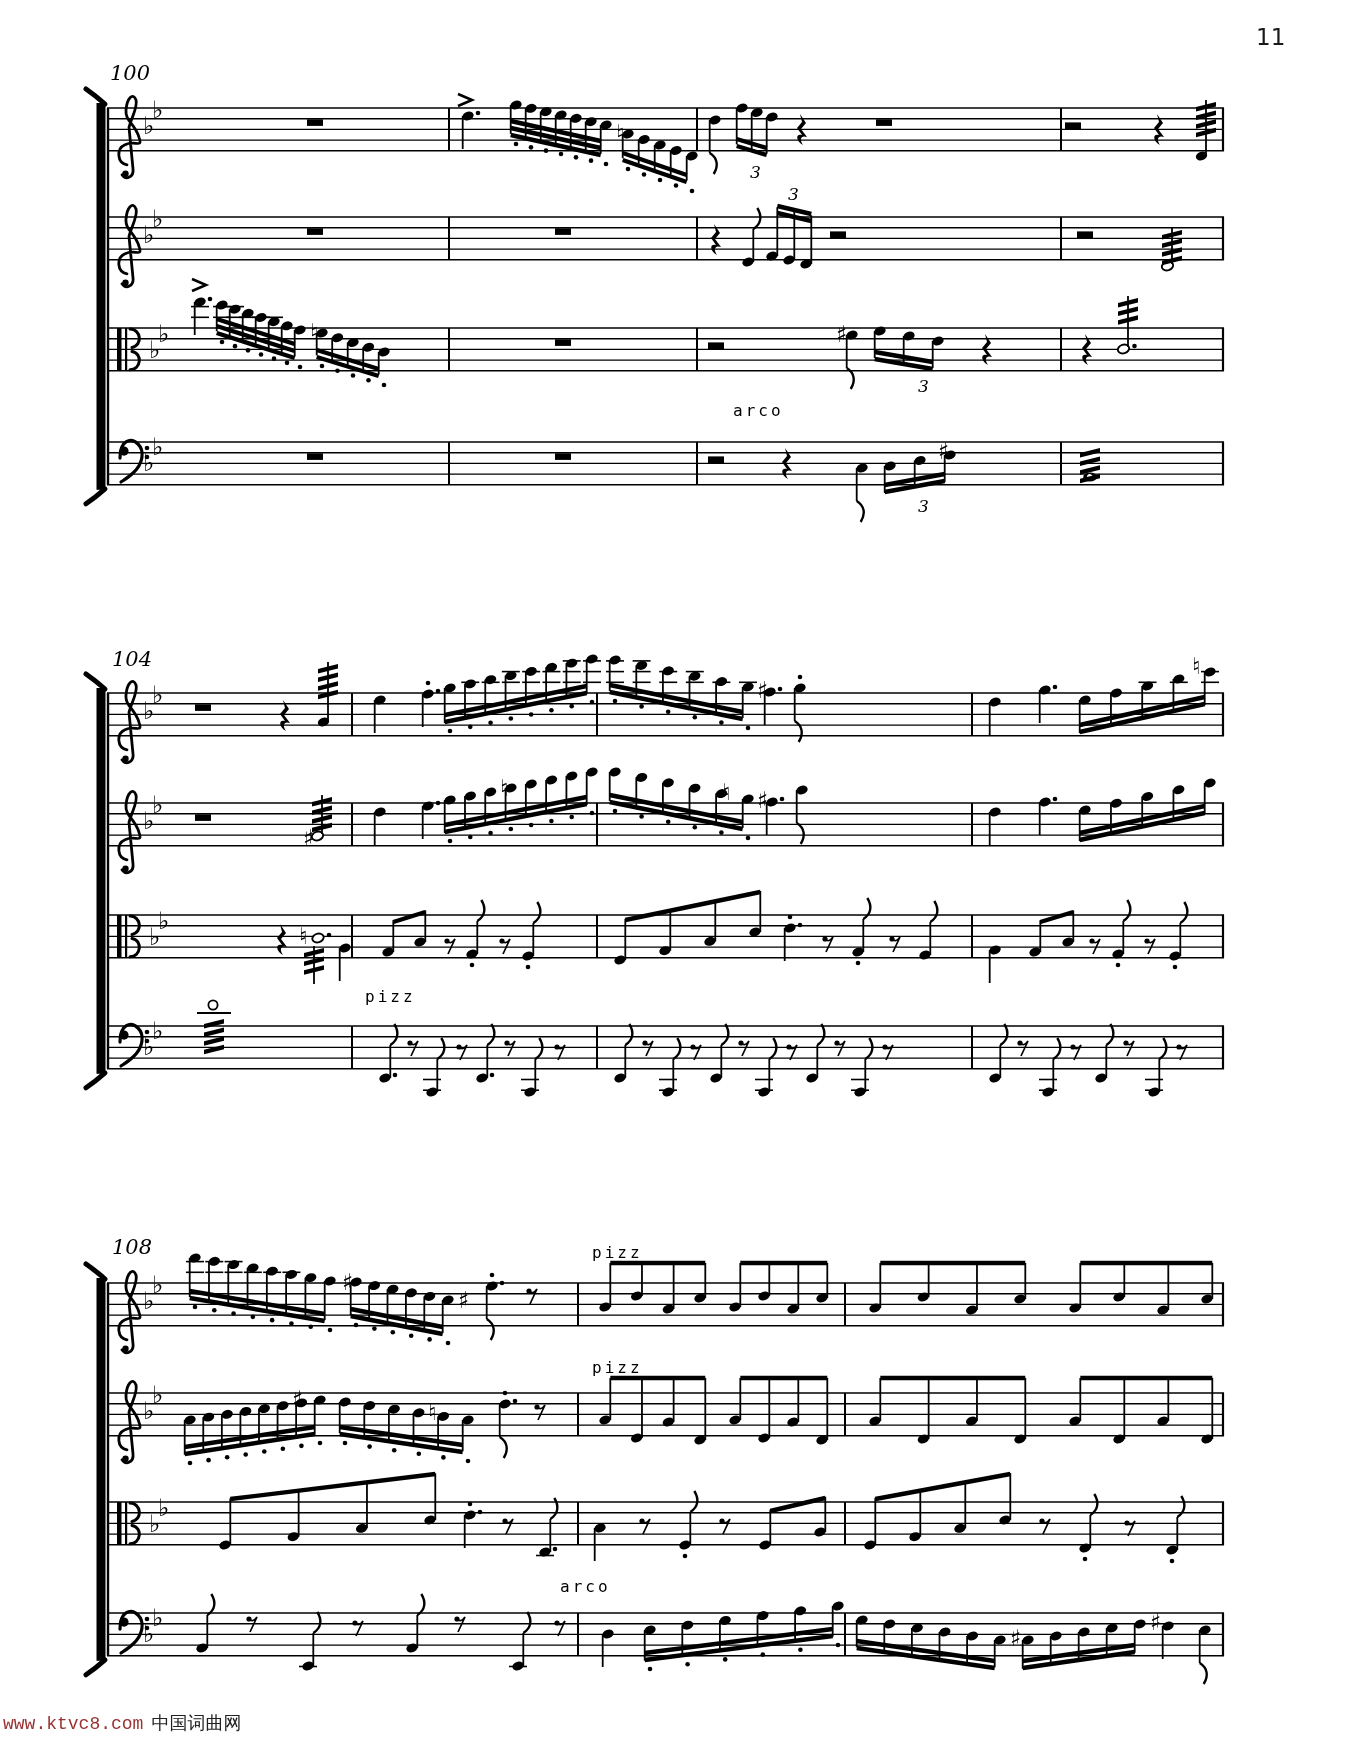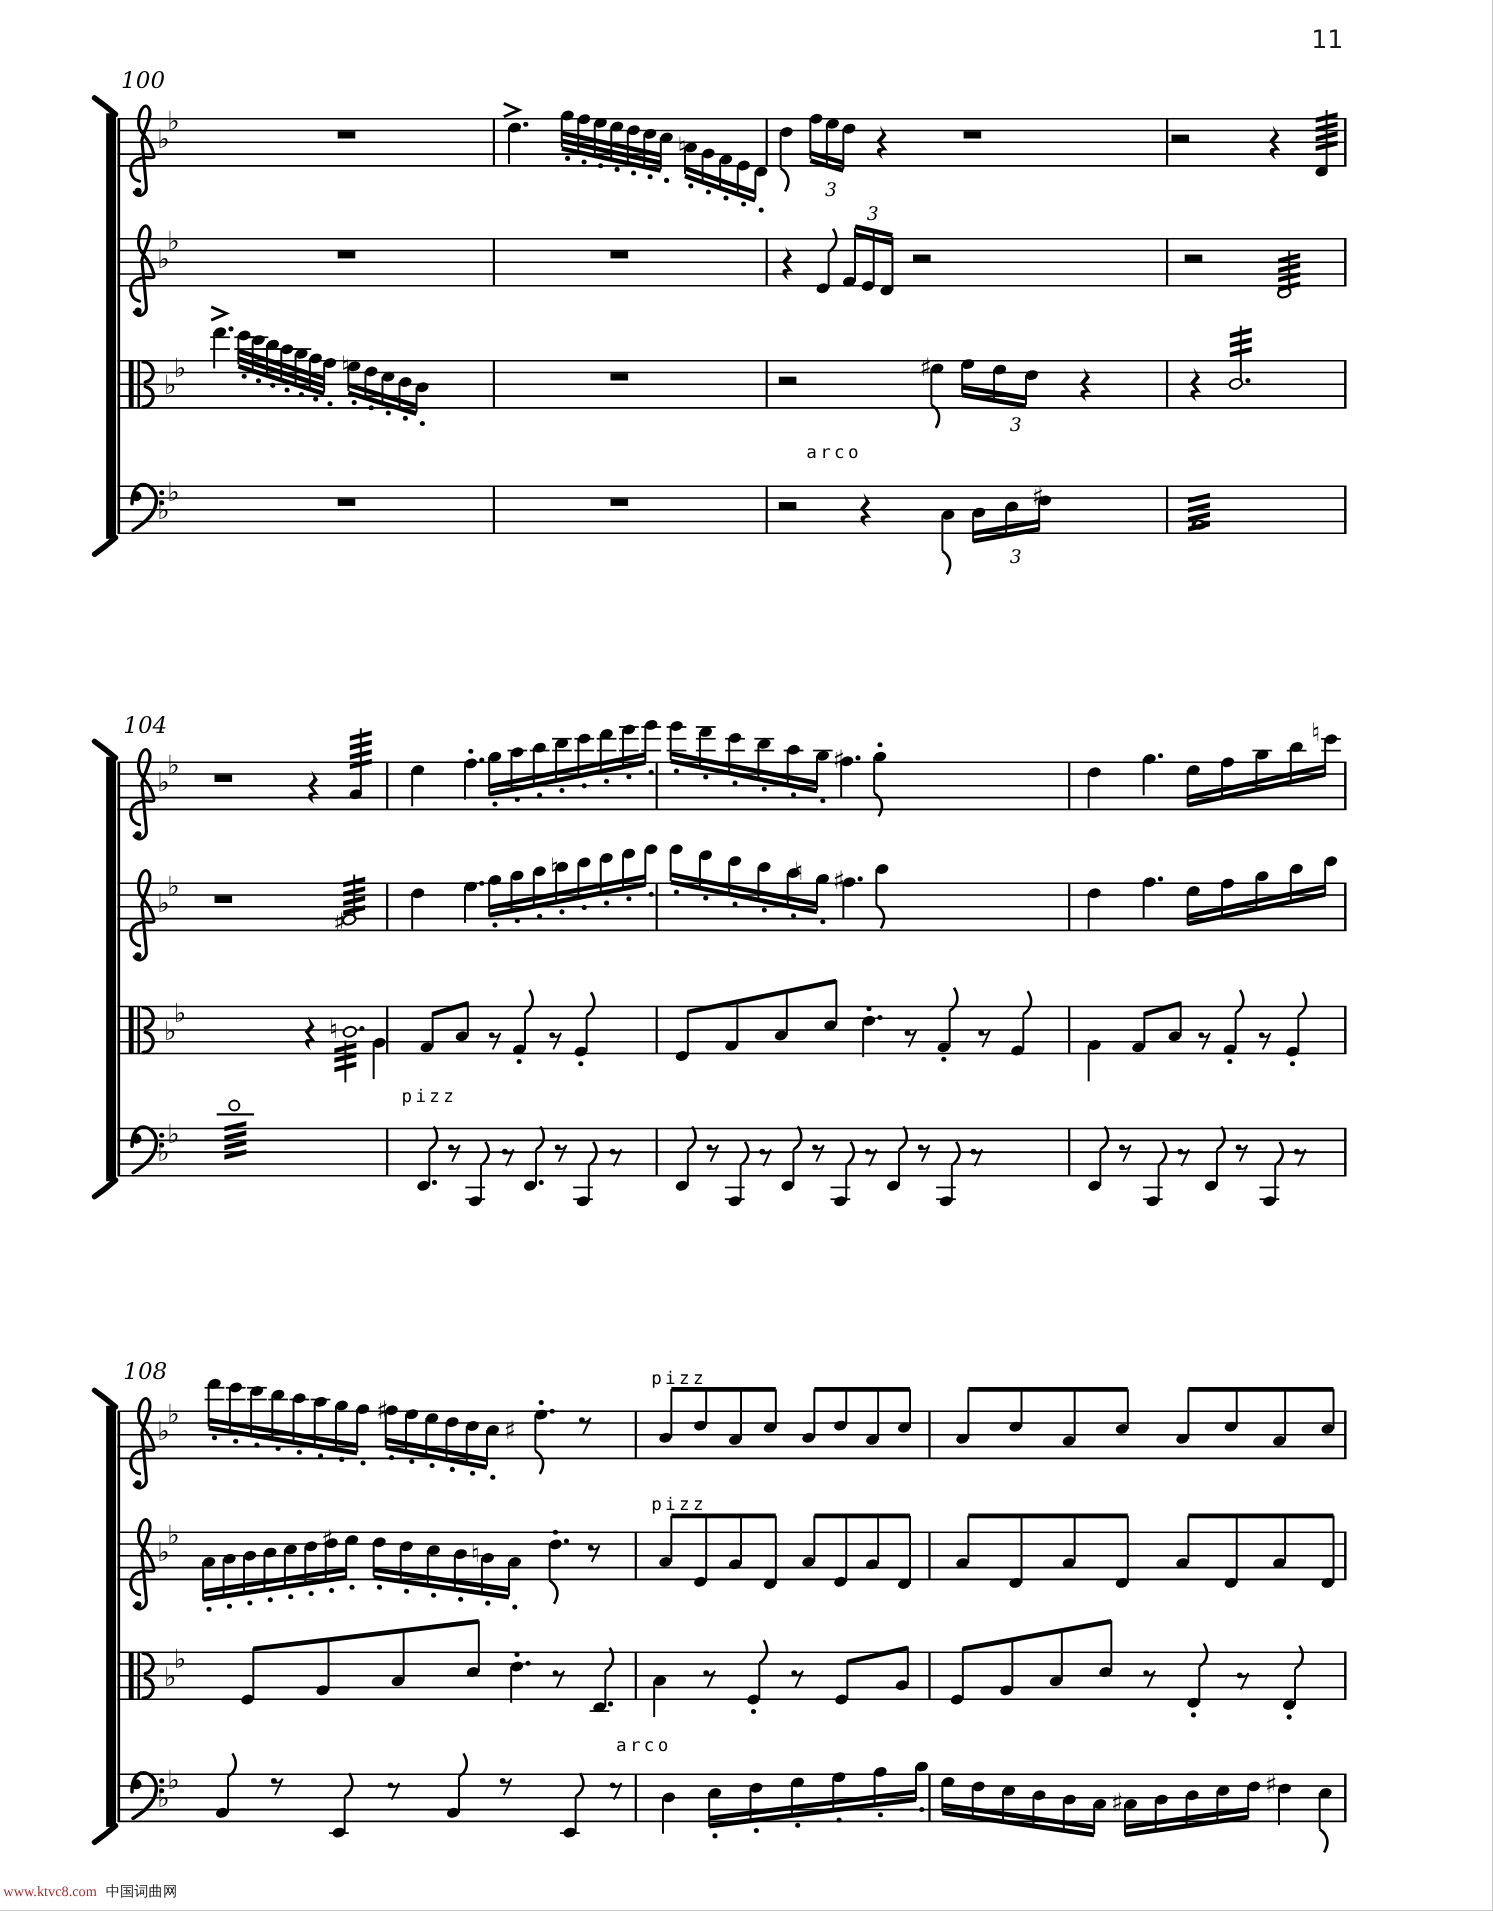--- a/index.html
+++ b/index.html
@@ -1,22 +1,22 @@
 <!DOCTYPE html>
 <html><head>
 <meta charset="utf-8">
 <style>
   html,body{margin:0;padding:0;background:#888;}
   .page{position:relative;width:1357px;height:1737px;background:#ffffff;margin:0 auto;
         font-family:"DejaVu Sans",sans-serif;overflow:hidden;}
   #score-svg{position:absolute;left:0;top:0;}
-  .page-number{position:absolute;left:1192px;top:24px;font-size:23px;color:#1a1a1a;
+  .page-number{position:absolute;left:1256px;top:24px;font-size:23px;color:#1a1a1a;
                font-family:"DejaVu Sans",sans-serif;}
-  .watermark{position:absolute;left:3px;top:1711px;font-size:13px;
-             font-family:Liberation Serif, serif;letter-spacing:0px;white-space:nowrap;}
+  .watermark{position:absolute;left:3px;top:1711px;font-size:18px;
+             font-family:Liberation Mono, monospace;letter-spacing:0px;white-space:nowrap;}
   .watermark .wm-url{color:#993333;}
   .watermark .wm-site{color:#222222;margin-left:8px;}
   text{user-select:none;}
 </style>
 </head>
 <body>
 
 <div class="page">
   <svg id="score-svg" width="1357" height="1737" viewBox="0 0 1357 1737">
       <g>

